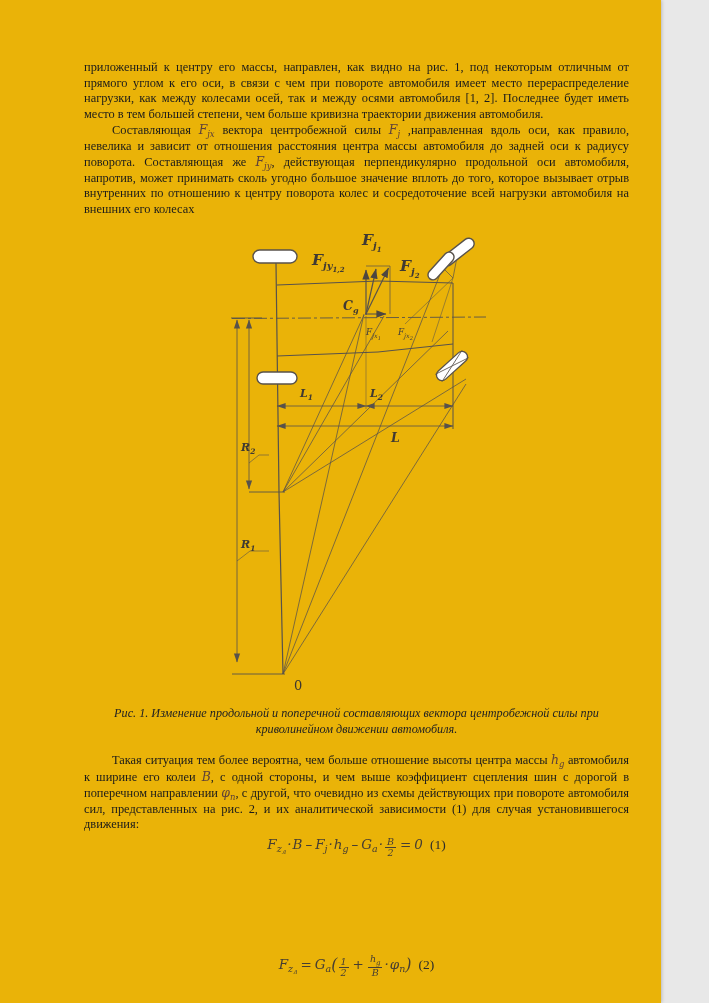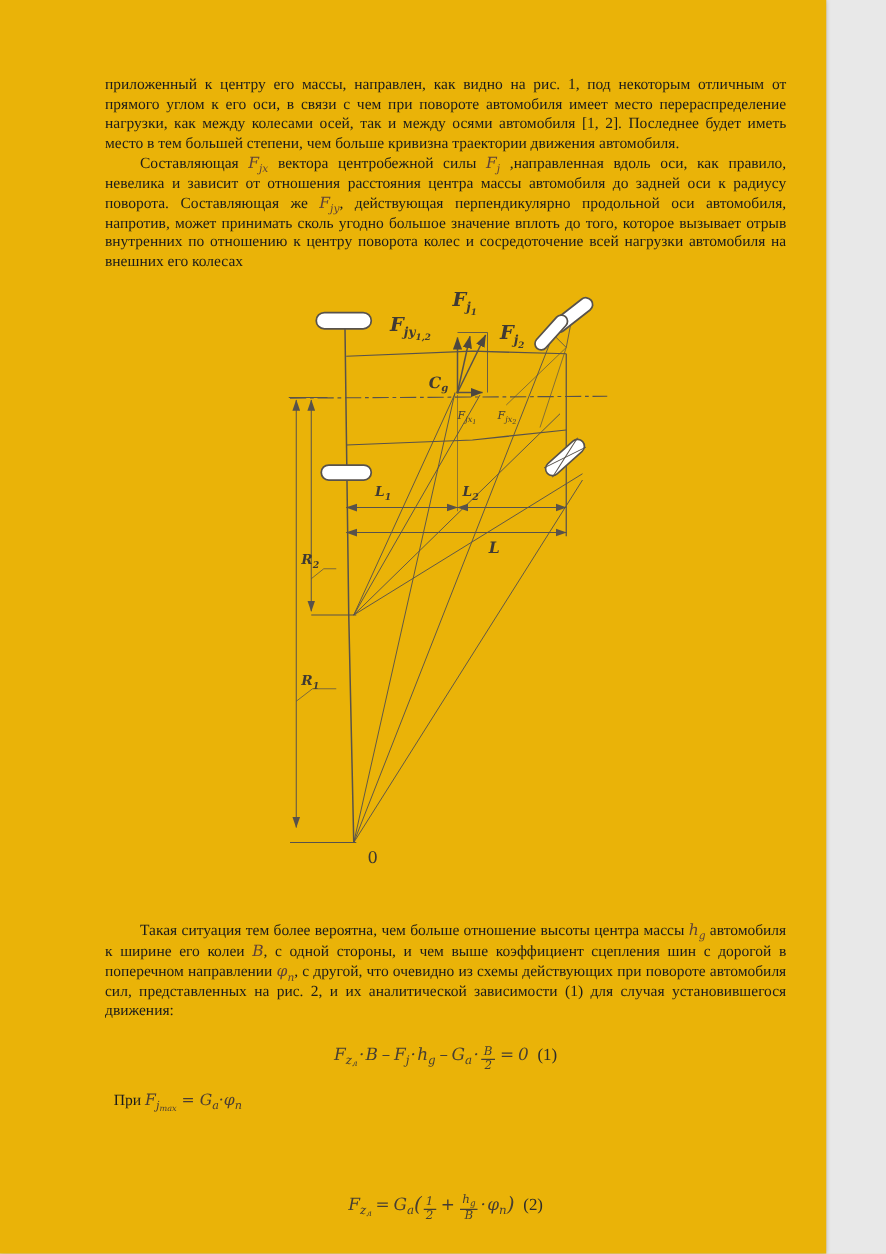--- a/index.html
+++ b/index.html
@@ -137,30 +137,28 @@
       <text class="fsm" x="170" y="104"><tspan>F</tspan><tspan class="fs1" dy="2.5">jx</tspan><tspan class="fs2" dy="2">2</tspan></text>
       <text class="fdim" x="72" y="166"><tspan>L</tspan><tspan class="fs1" dy="3">1</tspan></text>
       <text class="fdim" x="142" y="166"><tspan>L</tspan><tspan class="fs1" dy="3">2</tspan></text>
       <text class="fdim" style="font-size:12.5px" x="163" y="211"><tspan>L</tspan></text>
       <text class="fdim" x="13" y="220"><tspan>R</tspan><tspan class="fs1" dy="3">2</tspan></text>
       <text class="fdim" x="13" y="317"><tspan>R</tspan><tspan class="fs1" dy="3">1</tspan></text>
       <text class="fzero" x="66" y="459"><tspan>0</tspan></text>
     </svg>
   </div>
 
+  <div class="caption">Рис. 1. Изменение продольной и поперечной составляющих вектора центробежной силы при криволинейном движении автомобиля.</div>
 
-  <div class="tb" style="top:736px">
+  <div class="tb" style="top:752px">
     <p><span>Такая ситуация тем более вероятна, чем больше отношение высоты центра массы </span><span class="im"><i>h</i><sub>g</sub></span><span> автомобиля к ширине его колеи </span><span class="im"><i>B</i></span><span>, с одной стороны, и чем выше коэффициент сцепления шин с дорогой в поперечном направлении </span><span class="im"><i>φ</i><sub>п</sub></span><span>, с другой, что очевидно из схемы действующих при повороте автомобиля сил, представленных на рис. 2, и их аналитической зависимости (1) для случая установившегося движения:</span></p>
   </div>
 
   <div class="eqrow" style="top:836px">
     <span><span>F</span><span class="s1">z</span><span class="s2">л</span></span><span class="dot">·</span><span>B</span><span class="op">–</span><span><span>F</span><span class="s1">j</span></span><span class="dot">·</span><span><span>h</span><span class="s1">g</span></span><span class="op">–</span><span><span>G</span><span class="s1">a</span></span><span class="dot">·</span><span class="frac"><span class="fn">B</span><span class="fd">2</span></span><span class="op">=</span><span>0</span><span class="eqno">(1)</span>
   </div>
 
-  <div class="priline">
-    <span class="rus">При </span><i><span>F</span><span class="s1">j</span><span class="s2">max</span></i><i> = </i><i><span>G</span><span class="s1">a</span></i><i>·</i><i><span>φ</span><span class="s1">п</span></i>
-  </div>
 
   <div class="eqrow" style="top:954px">
     <span><span>F</span><span class="s1">z</span><span class="s2">л</span></span><span class="op">=</span><span><span>G</span><span class="s1">a</span></span><span class="paren">(</span><span class="frac"><span class="fn">1</span><span class="fd">2</span></span><span class="op">+</span><span class="frac"><span class="fn"><span>h</span><sub style="font-size:7px">g</sub></span><span class="fd">B</span></span><span class="dot">·</span><span><span>φ</span><span class="s1">п</span></span><span class="paren">)</span><span class="eqno">(2)</span>
   </div>
 
 </div>
 
 </body></html>

